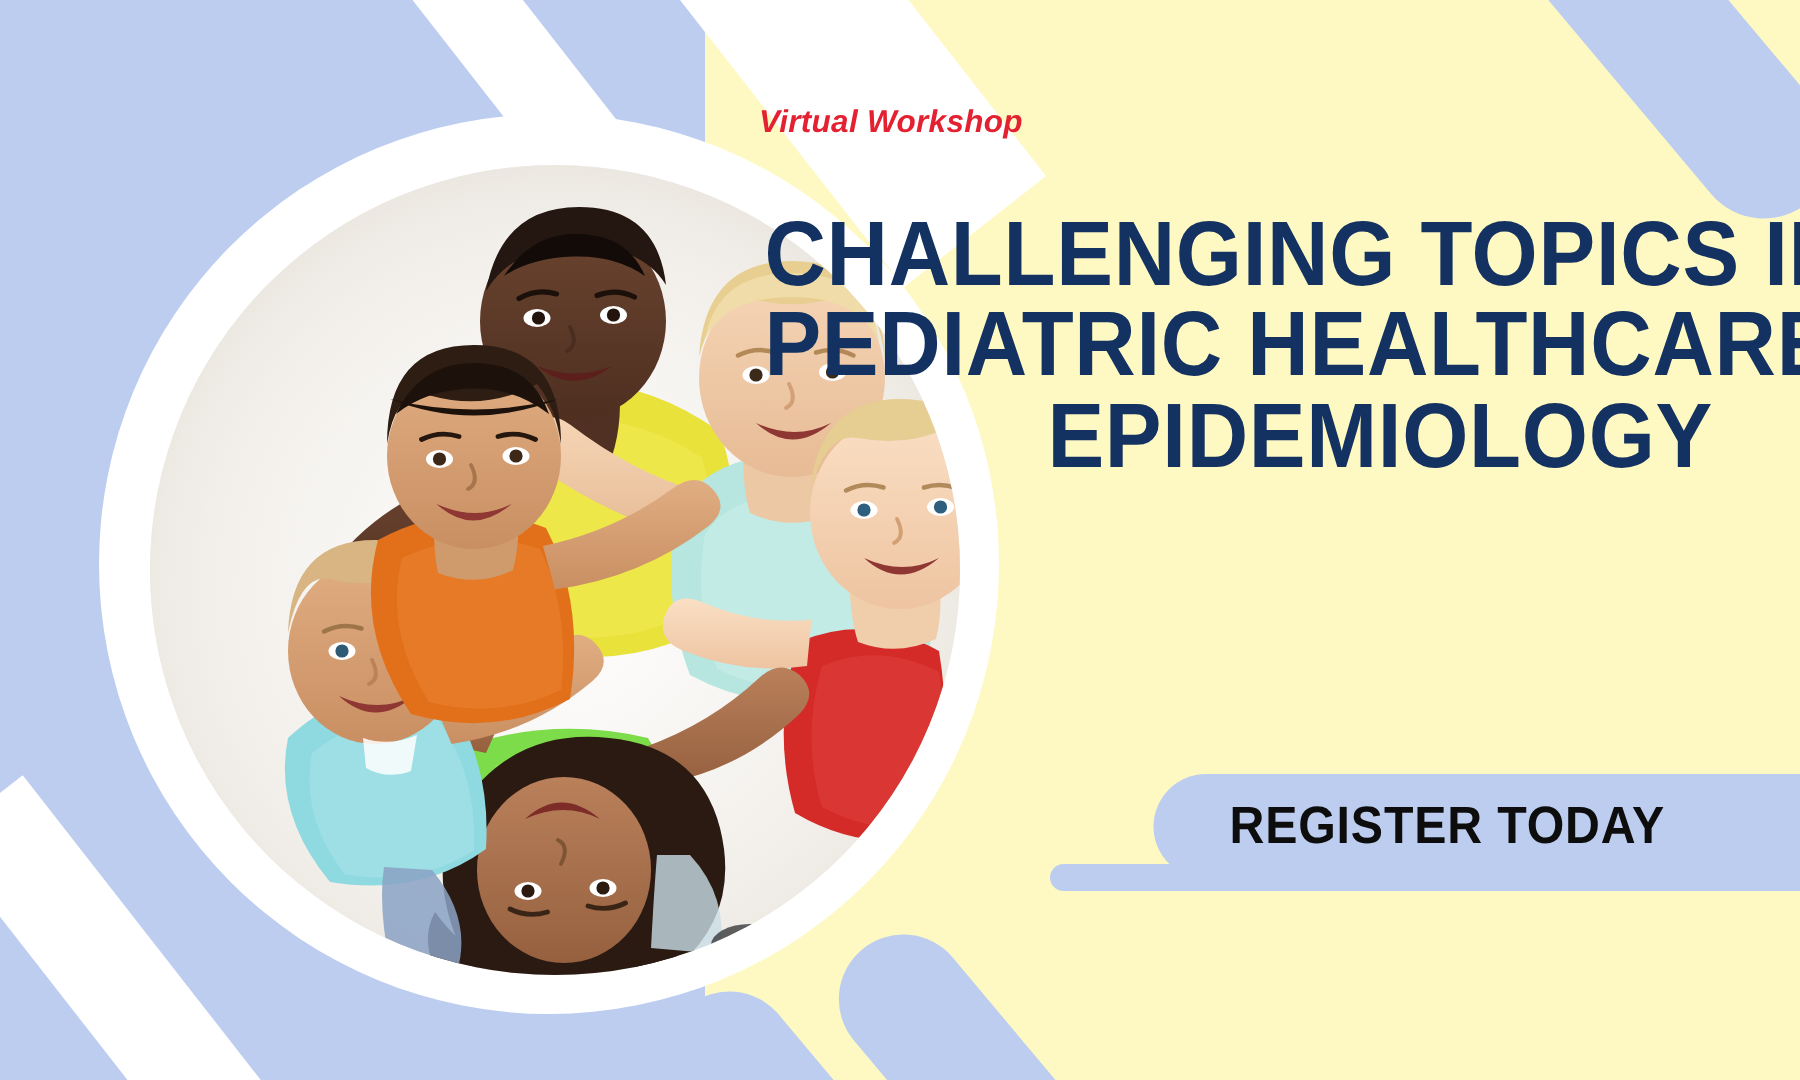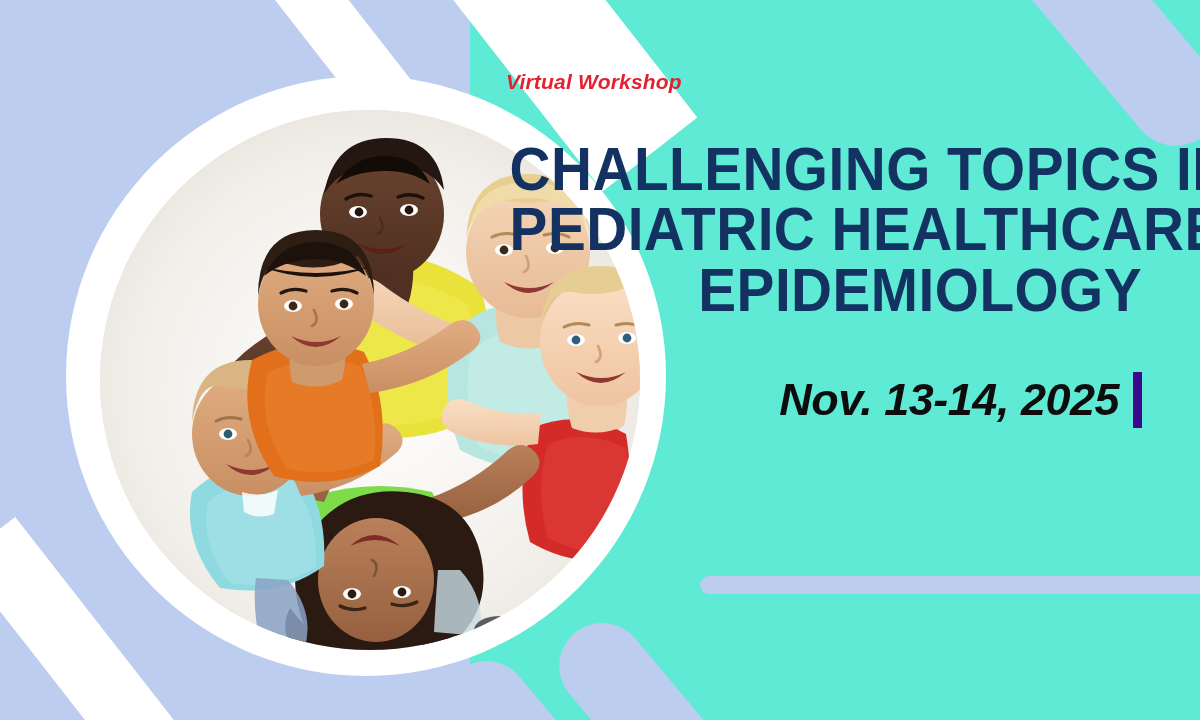--- a/index.html
+++ b/index.html
@@ -10,21 +10,21 @@
   }
   body {
     font-family: "Liberation Sans", sans-serif;
   }
 
   .promo-canvas {
     position: relative;
     width: 1200px;
     height: 720px;
     overflow: hidden;
-    background: #5eead4;
+    background: #fef9c3;
   }
 
   
   .bg-layer {
     position: absolute;
     inset: 0;
     overflow: hidden;
   }
 
   .bg-field-left {
@@ -404,20 +404,19 @@
   </div>
 
   <div class="eyebrow">Virtual Workshop</div>
 
   <h1 class="headline">
     <span class="hl-line">CHALLENGING TOPICS IN</span>
     <span class="hl-line">PEDIATRIC HEALTHCARE</span>
     <span class="hl-line">EPIDEMIOLOGY</span>
   </h1>
 
-  <div class="date-row">
-    <span class="date-text">Nov. 13-14, 2025</span>
-    <span class="date-bar"></span>
-  </div>
-
+
+  <button class="cta-button">
+    <span class="cta-label">REGISTER TODAY</span>
+  </button>
 
 
 </div>
 
 </body></html>

